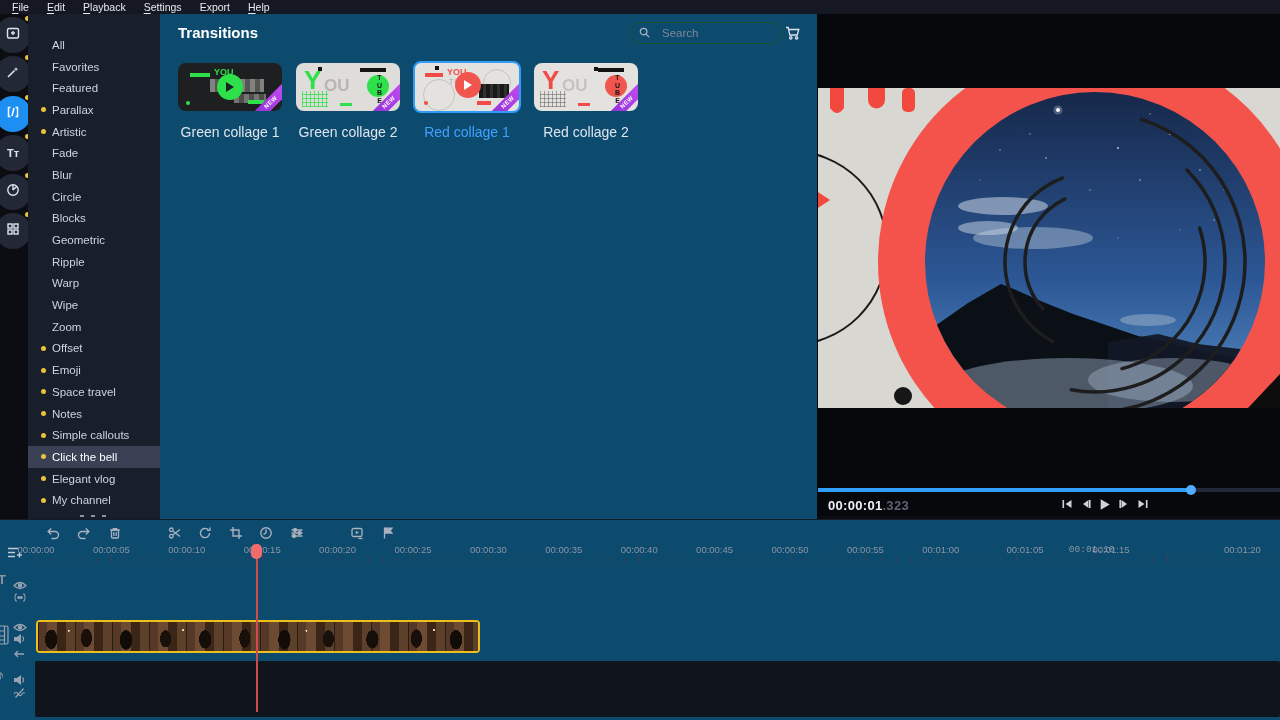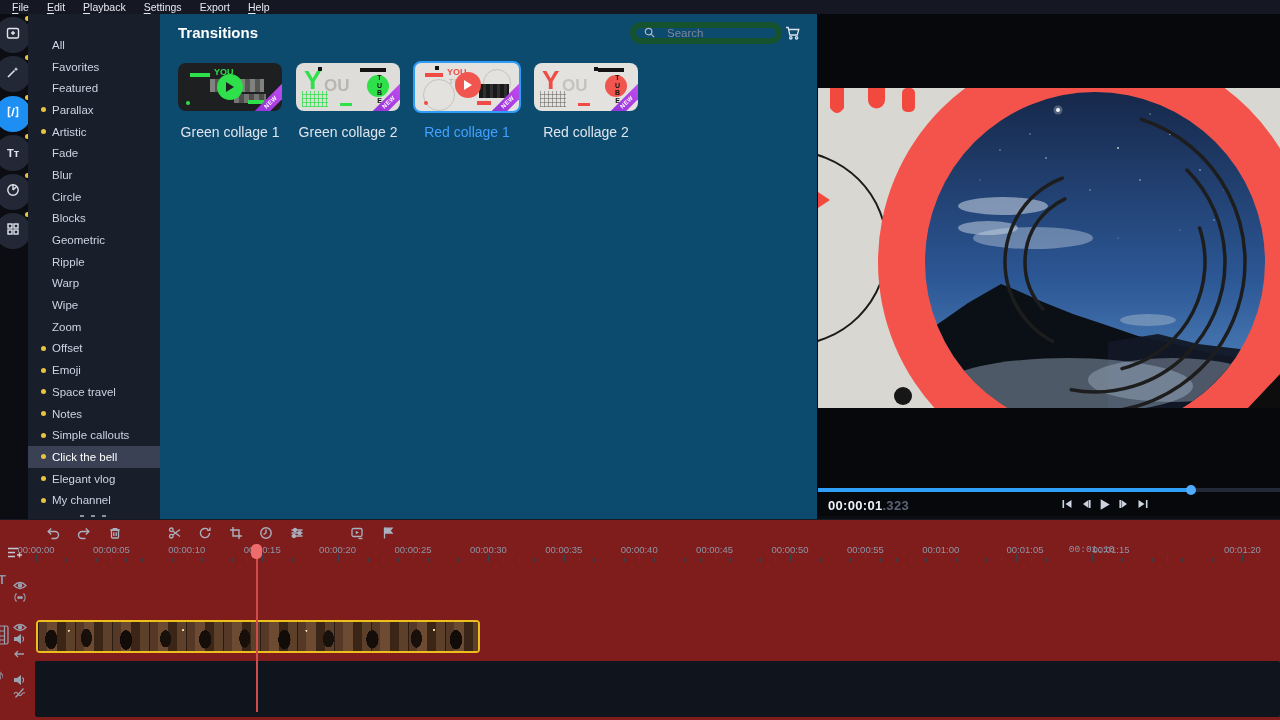--- a/index.html
+++ b/index.html
@@ -22,21 +22,21 @@
   .cat-row{height:21.7px;display:flex;align-items:center;padding-left:13px;font-size:11.5px;color:#ccd3e2;}
   .cat-row.selected{background:#3a4154;color:#fff;}
   .cat-dot{width:5px;height:5px;border-radius:50%;background:#e8c33d;margin-right:6px;flex:0 0 auto;}
   .cat-nodot{width:11px;flex:0 0 auto;}
   .cat-partial{display:flex;gap:7px;align-items:flex-start;padding-left:52px;padding-top:4px;}
   .cat-partial i{display:block;width:4px;height:2px;background:#8a93a4;}
   #cat-scroll{position:absolute;right:1px;top:7px;width:3px;height:98px;border-radius:2px;background:#454d60;}
   
   #mainpanel{position:absolute;left:160px;top:14px;width:657px;height:505px;background:#0c4a6e;}
   .panel-title{position:absolute;left:18px;top:10px;font-size:15px;font-weight:700;color:#fff;}
-  #searchbox{position:absolute;left:470px;top:8px;width:152px;height:22px;border:6px solid #14532d;
+  #searchbox{position:absolute;left:470px;top:8px;width:152px;height:22px;border:1px solid #14532d;
              border-radius:12px;display:flex;align-items:center;box-sizing:border-box;padding:0 8px;}
   #searchbox input{flex:1;background:transparent;border:none;outline:none;color:#cfd6e4;
                    font-size:11.5px;font-family:"Liberation Sans",sans-serif;margin-left:10px;}
   #searchbox input::placeholder{color:#7e8798;}
   .search-x{color:#8b93a3;font-size:11px;cursor:pointer;}
   #cart{position:absolute;left:624px;top:10px;width:18px;height:18px;color:#dfe4ec;}
   
   .card{position:absolute;top:49px;width:104px;height:48px;border-radius:8px;overflow:hidden;}
   .card.sel{border:2px solid #2f9cf8;}
   .card-label{position:absolute;top:110px;width:104px;text-align:center;font-size:14px;color:#dfe4ec;}
@@ -57,21 +57,21 @@
   #preview{position:absolute;left:817px;top:14px;width:463px;height:502px;background:#06080c;}
   #previewframe{position:absolute;left:1px;top:74px;width:462px;height:320px;}
   #seekbar{position:absolute;left:1px;top:474px;width:462px;height:4px;background:#222938;}
   #seekfill{position:absolute;left:0;top:0;height:4px;background:#2f9ff7;}
   #seekhandle{position:absolute;top:-3px;width:10px;height:10px;border-radius:50%;background:#4facff;}
   #timecode{position:absolute;left:11px;top:484px;font-size:13px;font-weight:700;color:#eef1f6;letter-spacing:.3px;}
   #timecode .ms{color:#5b6374;}
   #transport{position:absolute;left:243px;top:484px;display:flex;gap:6px;align-items:center;color:#ccd3de;}
   .tp-btn{width:13px;height:12px;display:flex;align-items:center;justify-content:center;}
   
-  #timeline{position:absolute;left:0;top:519px;width:1280px;height:201px;background:#7f1d1d;border-top:1px solid #151a24;}
+  #timeline{position:absolute;left:0;top:519px;width:1280px;height:201px;background:#0c4a6e;border-top:1px solid #151a24;}
   .tb-icon{position:absolute;top:5px;width:16px;height:16px;color:#a9b1bf;}
   #ruler{position:absolute;left:0;top:0;width:1280px;height:45px;}
   .ruler-label{position:absolute;top:24px;transform:translateX(-50%);font-size:9.5px;color:#8d95a6;white-space:nowrap;}
   .tick{position:absolute;top:34px;width:1px;height:8px;background:#39404f;}
   .tick.minor{top:38px;height:4px;}
   #audiolane{position:absolute;left:35px;top:141px;width:1245px;height:56px;background:#10141d;border-radius:2px;}
   #clip{position:absolute;top:100px;height:33px;border:2px solid #edbe1c;border-radius:4px;box-sizing:border-box;overflow:hidden;}
   #clipstrip{width:100%;height:100%;
     background-color:#2a1a11;
     background-image:

